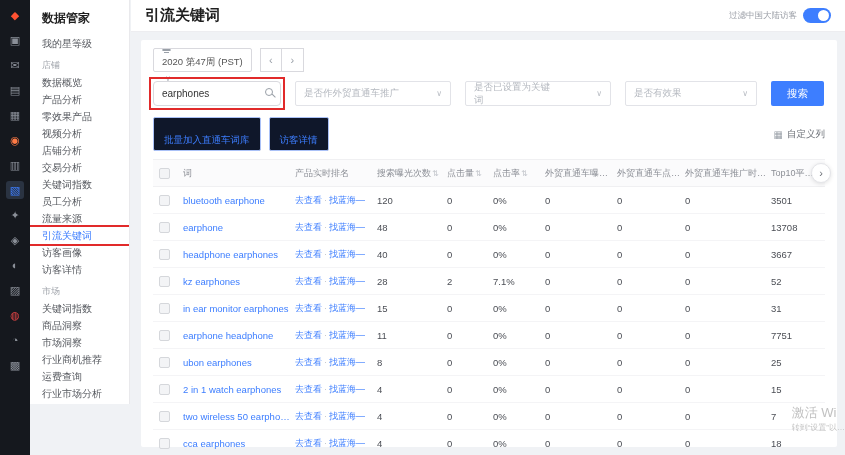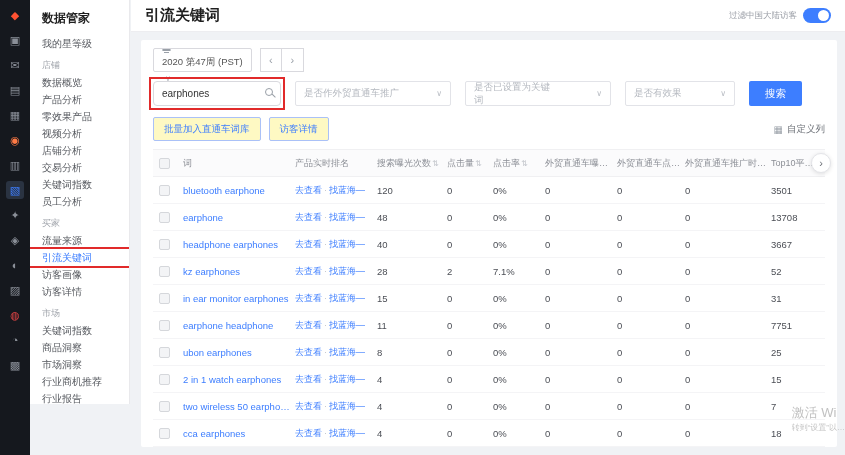--- a/index.html
+++ b/index.html
@@ -70,21 +70,21 @@
     transform:rotate(45deg); right:-4px; bottom:-1px; }
   .select { height:25px; border:1px solid #e2e3e8; border-radius:2px; background:#fff;
     display:flex; align-items:center; justify-content:space-between; padding:0 8px;
     font-size:9.5px; color:#b4b8bf; cursor:pointer; }
   .btn-primary { height:25px; padding:0 16px; background:#3D7EFF; color:#fff;
     border:none; border-radius:2px; font-size:10.5px; cursor:pointer;
     font-family:"Liberation Sans",sans-serif; }
 
   
   .actions { margin-top:11px; display:flex; align-items:center; }
-  .btn-outline { height:24px; padding:4px 10px; background:#fef9c3; border:1px solid #aac1f7;
+  .btn-outline { height:24px; padding:16px 10px; background:#0f172a; border:1px solid #aac1f7;
     color:#3D7EFF; border-radius:2px; font-size:9.5px; cursor:pointer; margin-right:8px;
     font-family:"Liberation Sans",sans-serif; }
   .customize { margin-left:auto; display:flex; align-items:center; gap:4px;
     font-size:9.5px; color:#6b6f76; cursor:pointer; }
   .customize .ic { font-size:10px; color:#9aa0a8; }
 
   
   .table { margin-top:8px; position:relative; }
   .grid { display:grid;
     grid-template-columns:30px 112px 82px 70px 46px 52px 72px 68px 86px minmax(0,1fr);
@@ -140,31 +140,29 @@
       <div class="side-item">我的星等级</div>
       <div class="side-group">店铺</div>
       <div class="side-item">数据概览</div>
       <div class="side-item">产品分析</div>
       <div class="side-item">零效果产品</div>
       <div class="side-item">视频分析</div>
       <div class="side-item">店铺分析</div>
       <div class="side-item">交易分析</div>
       <div class="side-item">关键词指数</div>
       <div class="side-item">员工分析</div>
-      <div class="side-group">买家</div>
       <div class="side-item">流量来源</div>
       <div class="side-item sel red-box">引流关键词</div>
       <div class="side-item">访客画像</div>
       <div class="side-item">访客详情</div>
       <div class="side-group">市场</div>
       <div class="side-item">关键词指数</div>
       <div class="side-item">商品洞察</div>
       <div class="side-item">市场洞察</div>
       <div class="side-item">行业商机推荐</div>
-      <div class="side-item">行业报告</div>
       <div class="side-item">运费查询</div>
       <div class="side-item">行业市场分析</div>
       <div class="side-group">营销</div>
     </div>
 </div>
 
 <div class="main">
   <div class="topbar">
     <div class="page-title">引流关键词</div>
     <div class="topbar-right">
@@ -193,21 +191,21 @@
       </div>
       <div style="display:flex;gap:14px;">
           <div class="select" style="width: 156px;">
             <span>是否作外贸直通车推广</span>
             <span class="caret">∨</span>
           </div>
           <div class="select" style="width: 146px; gap: 40px;">
             <span>是否已设置为关键词</span>
             <span class="caret">∨</span>
           </div>
-          <div class="select" style="width: 110px;">
+          <div class="select" style="width: 132px;">
             <span>是否有效果</span>
             <span class="caret">∨</span>
           </div>
         </div>
       <button class="btn-primary">搜索</button>
     </div>
 
     <div class="actions">
       <button class="btn-outline">批量加入直通车词库</button>
       <button class="btn-outline">访客详情</button>

